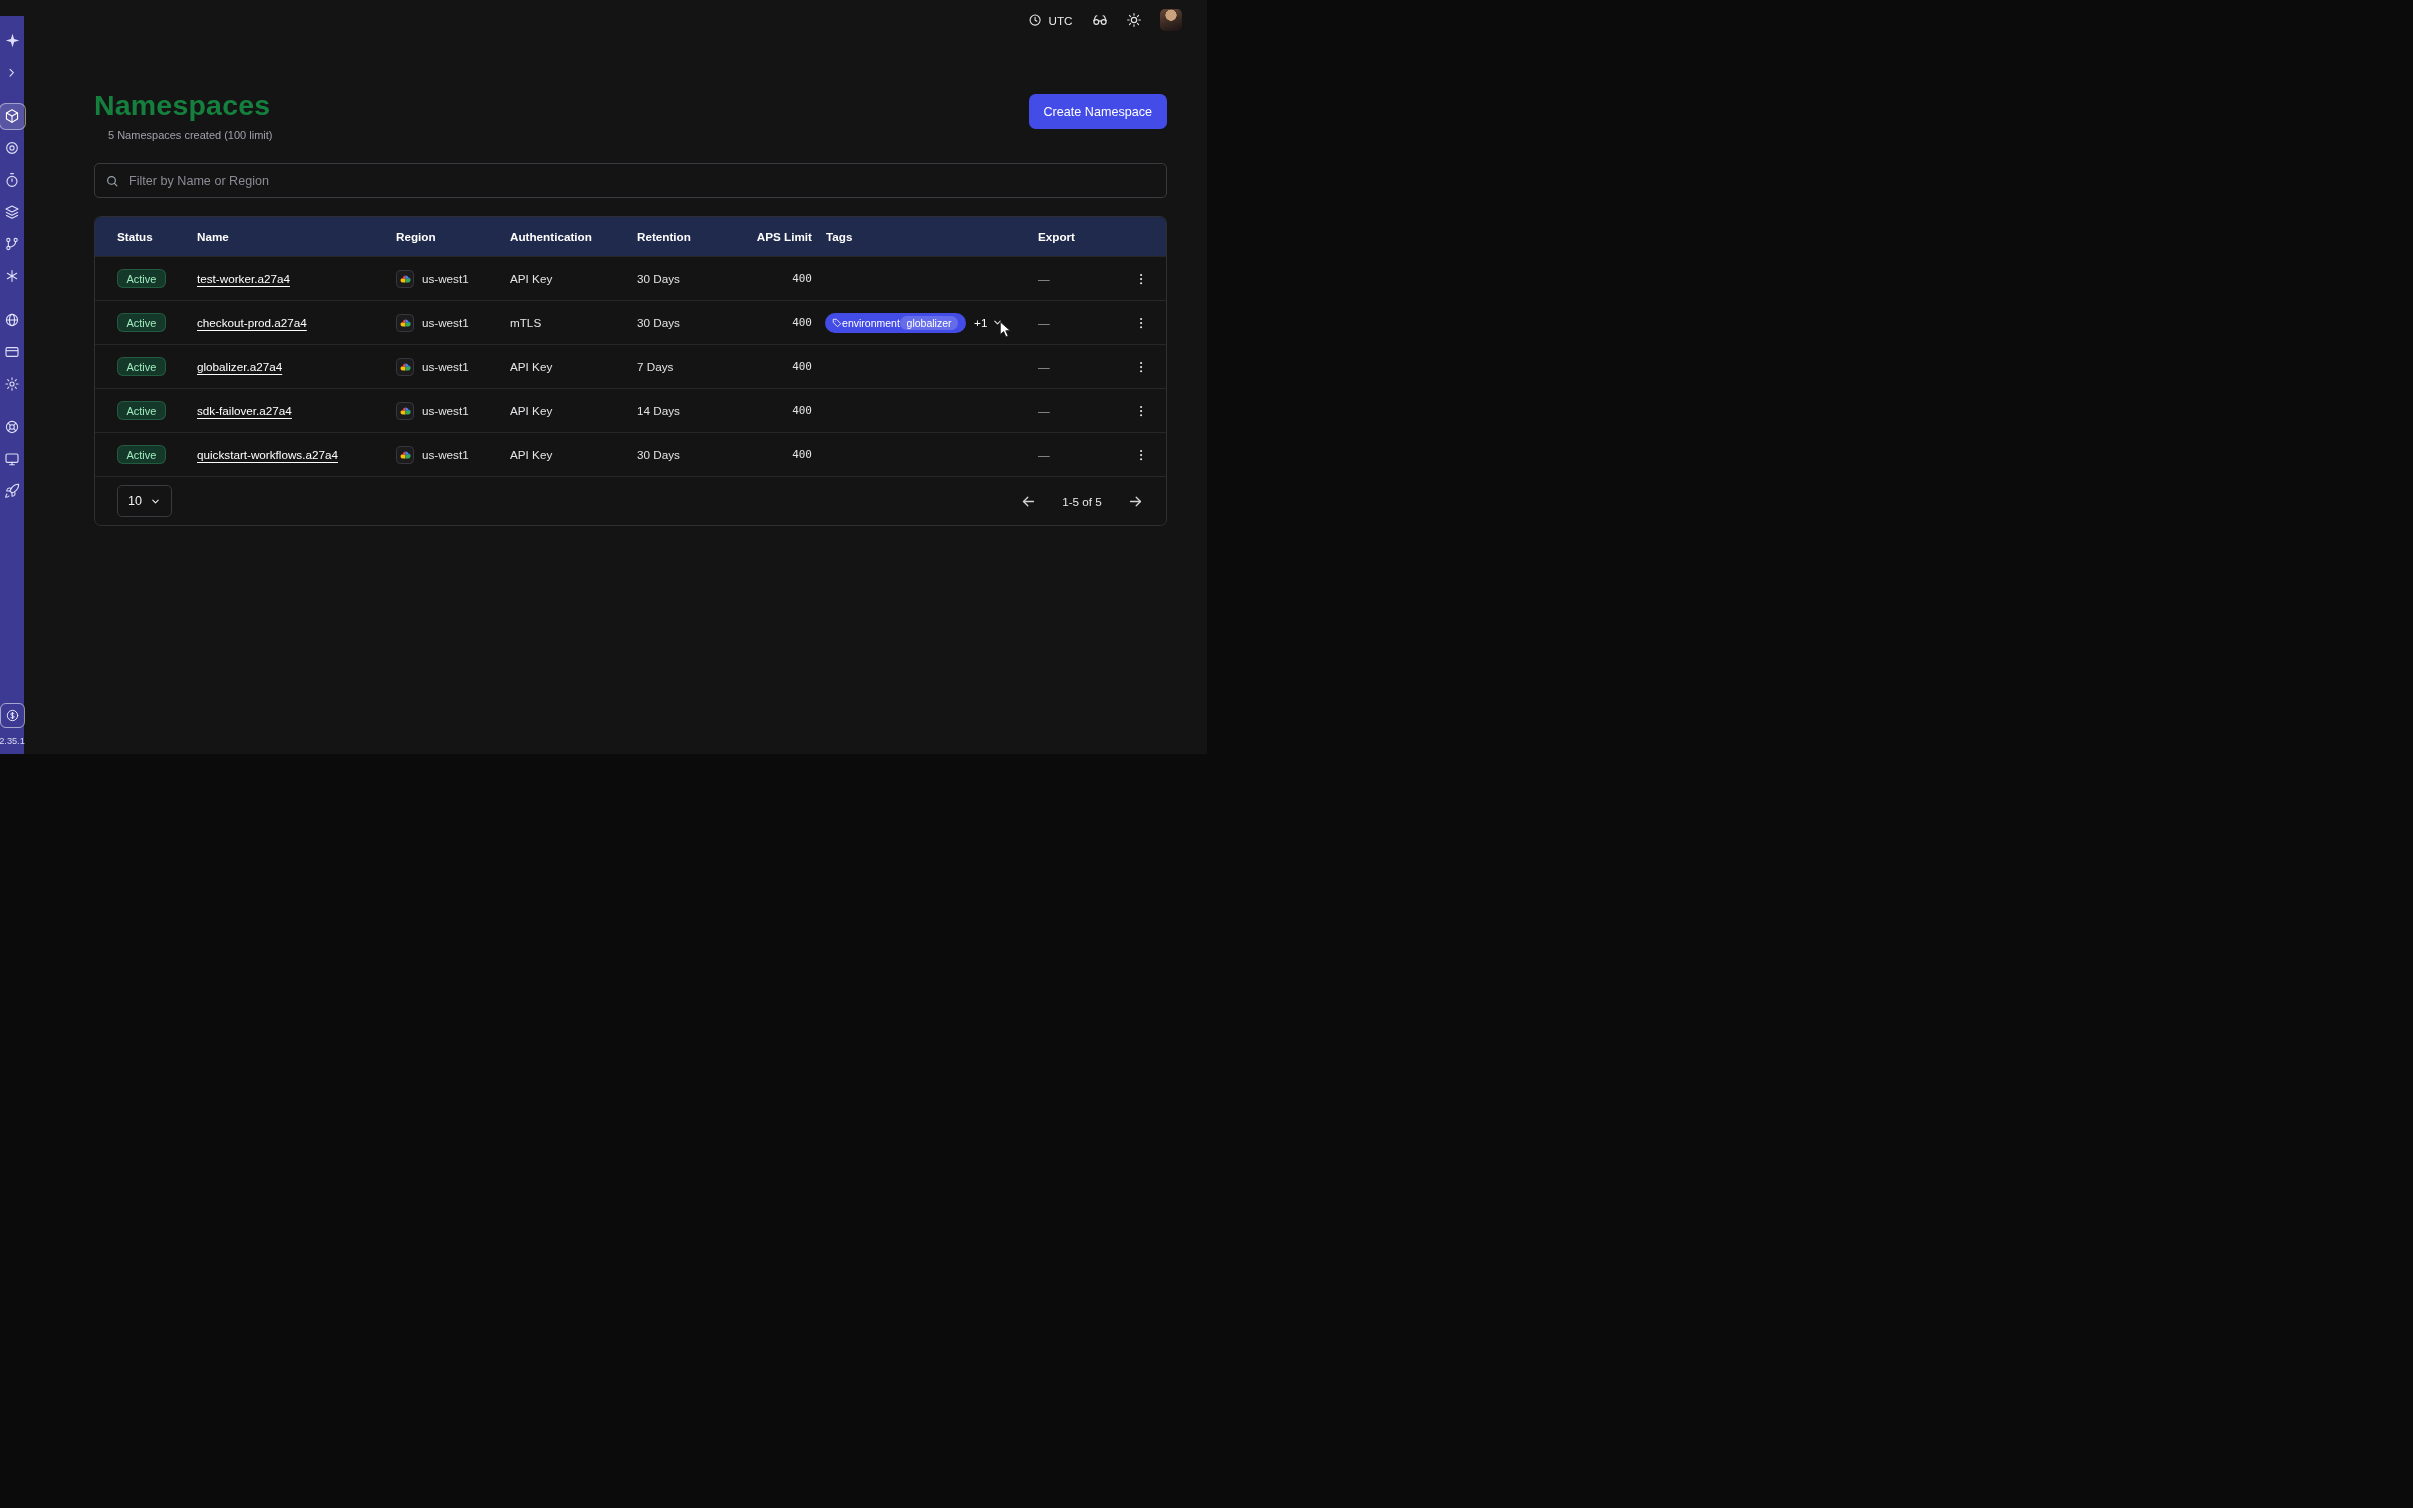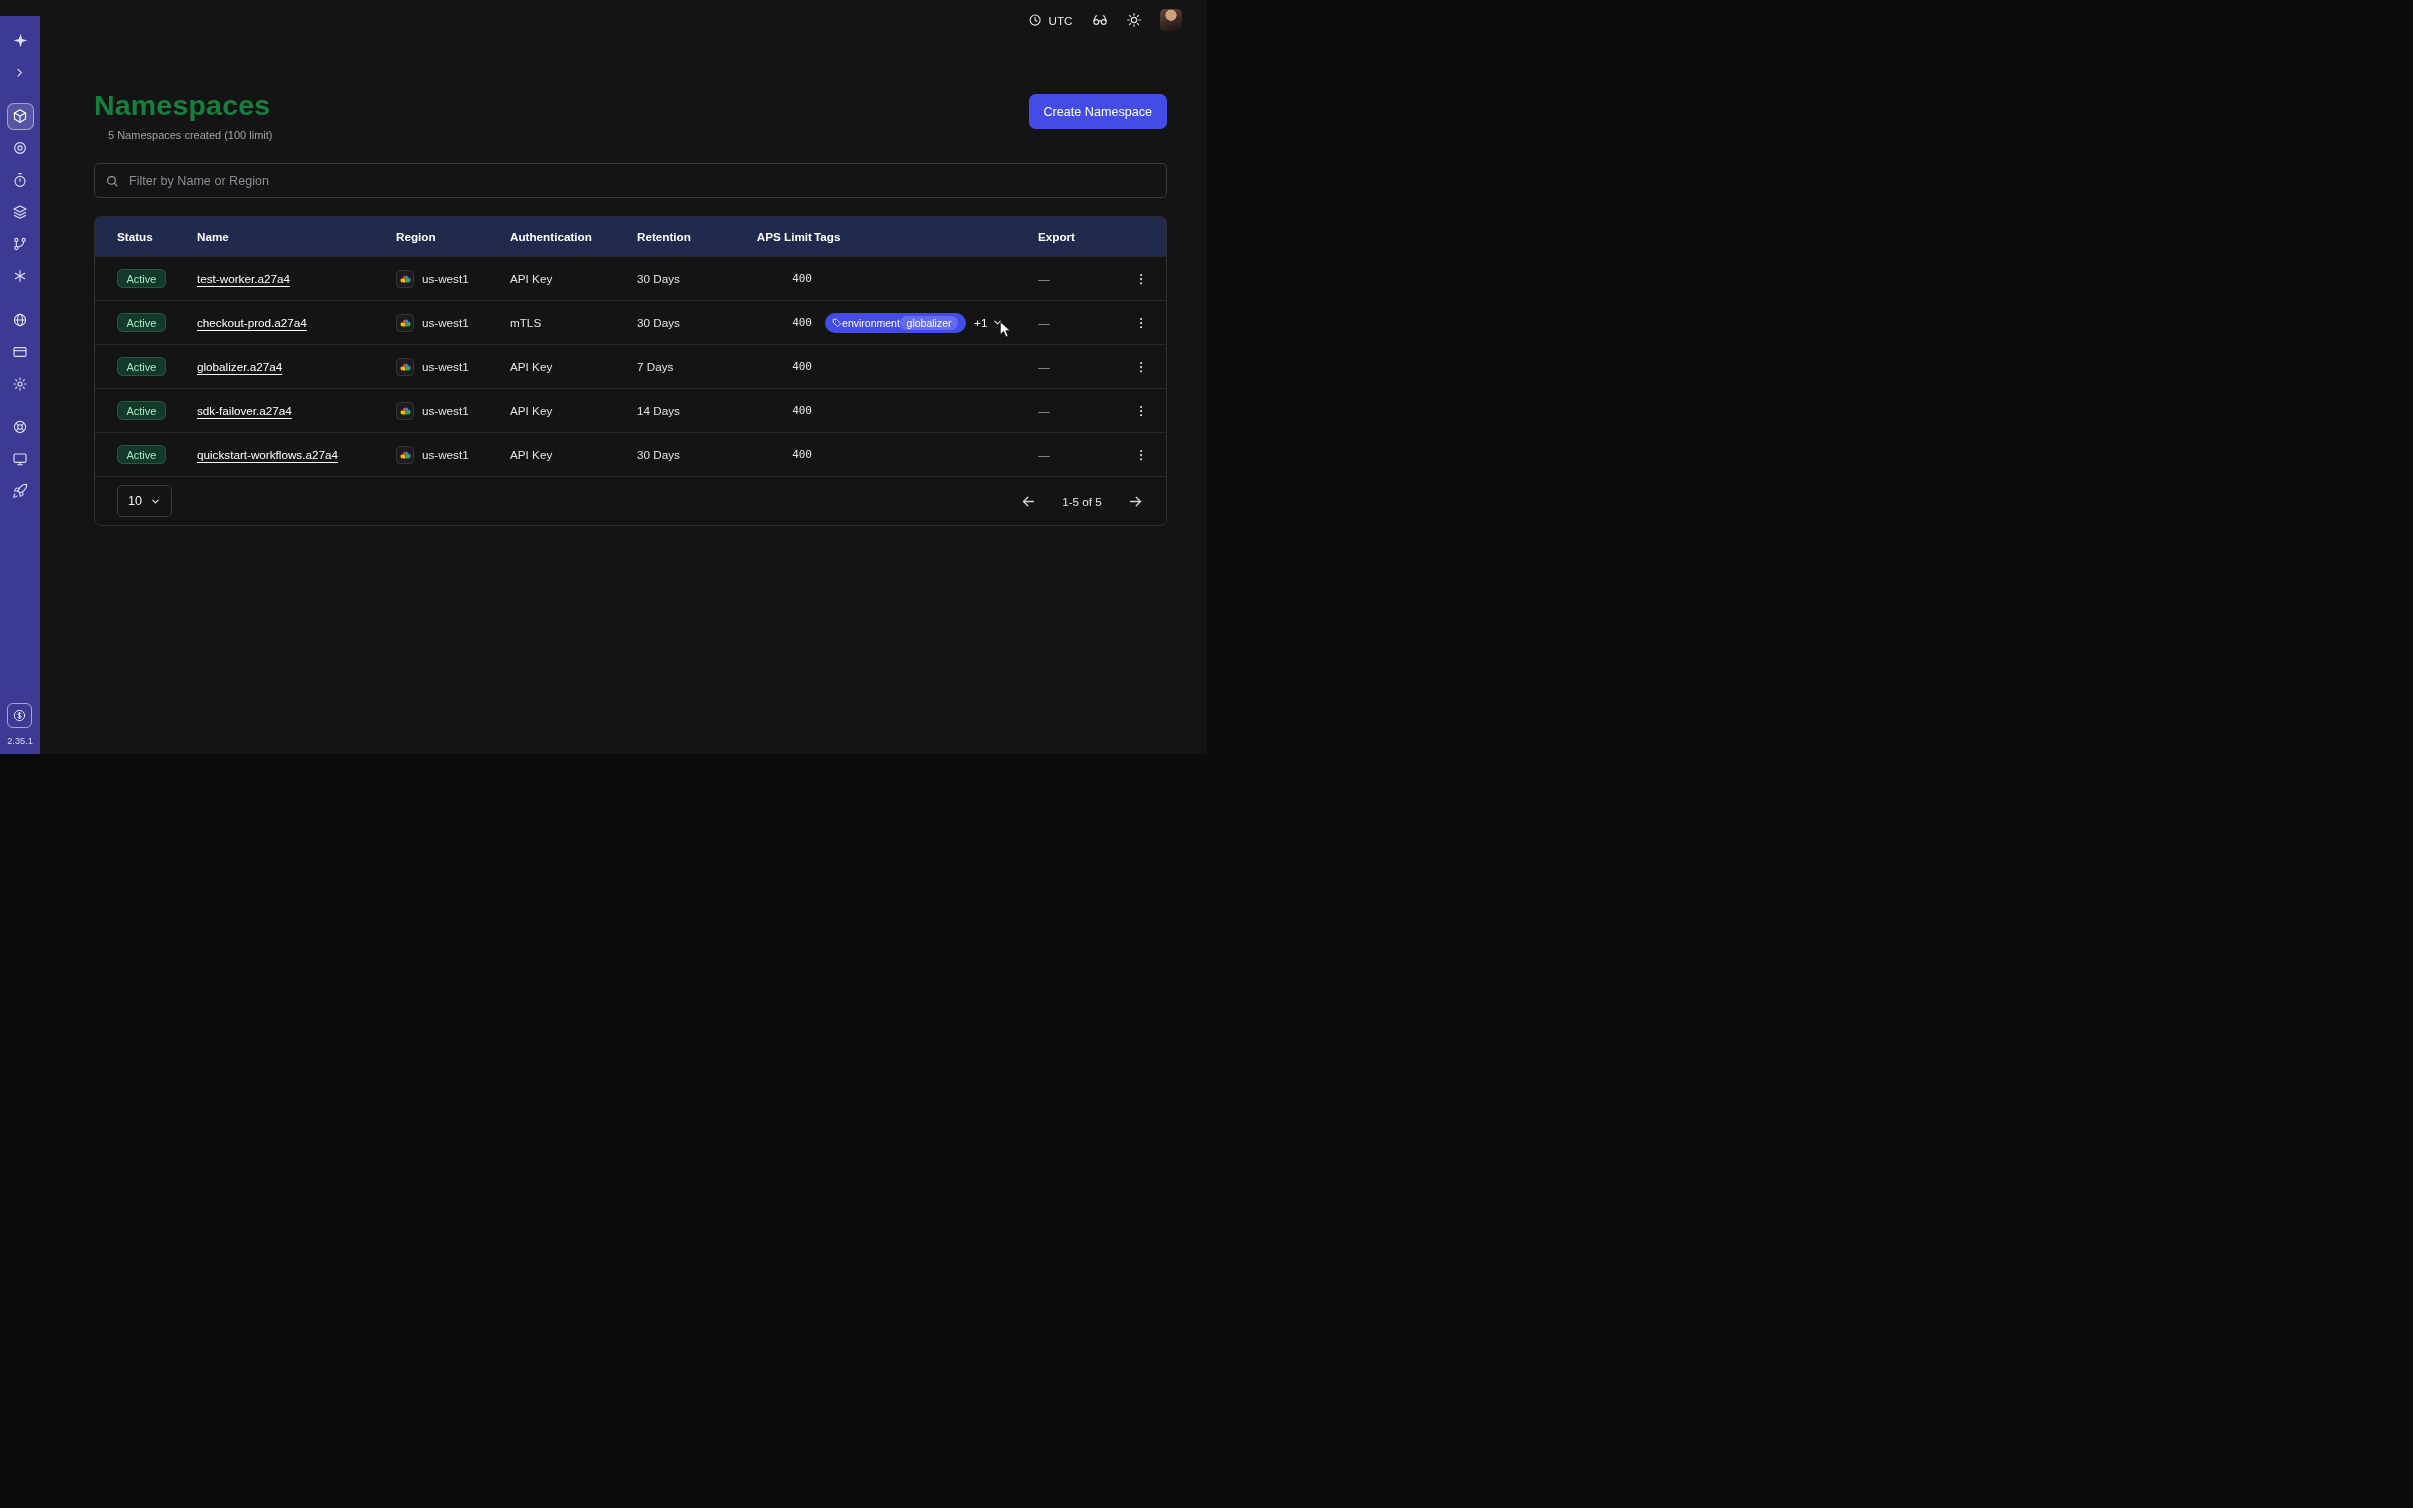--- a/index.html
+++ b/index.html
@@ -6,21 +6,21 @@
   html,body { background:#0b0b0b; }
   .screen {
     position: relative; width: 1207px; height: 754px; overflow: hidden;
     background: #141414; color: #f4f4f5;
     font-family: "Liberation Sans", "DejaVu Sans", sans-serif;
   }
   svg { display:block; }
 
   
   .sidebar {
-    position:absolute; left:0; top:16px; bottom:0; width:40px; background:#3d3a94;
+    position:absolute; left:0; top:16px; bottom:0; width:24px; background:#3d3a94;
     display:flex; flex-direction:column; align-items:center; padding:8.4px 0 8.4px; z-index:5;
   }
   .sb-icon {
     width:27px; height:27px; display:flex; align-items:center; justify-content:center;
     color:rgba(236,237,255,0.92); background:transparent; border:0.8px solid transparent;
     border-radius:6.7px; cursor:pointer; margin:2.5px 0;
   }
   .sb-icon.active { background:rgba(255,255,255,0.14); border-color:rgba(255,255,255,0.45); color:#fff; }
   .sb-spacer { height:11.7px; flex:none; }
   .sb-bottom { margin-top:auto; display:flex; flex-direction:column; align-items:center; gap:7.5px; }
@@ -330,21 +330,21 @@
 
     <section class="table">
 
       <div class="grid t-head">
         <div>Status</div>
         <div>Name</div>
         <div>Region</div>
         <div>Authentication</div>
         <div>Retention</div>
         <div class="aps-right">APS Limit</div>
-        <div style="padding-left:2px">Tags</div>
+        <div style="padding-left:14px">Tags</div>
         <div>Export</div>
         <div></div>
       </div>
 
       <div>
   <div class="grid t-row">
     <div><span class="badge">Active</span></div>
     <div><a class="name-link">test-worker.a27a4</a></div>
     <div class="region-cell">
       <span class="gcp-tile">

